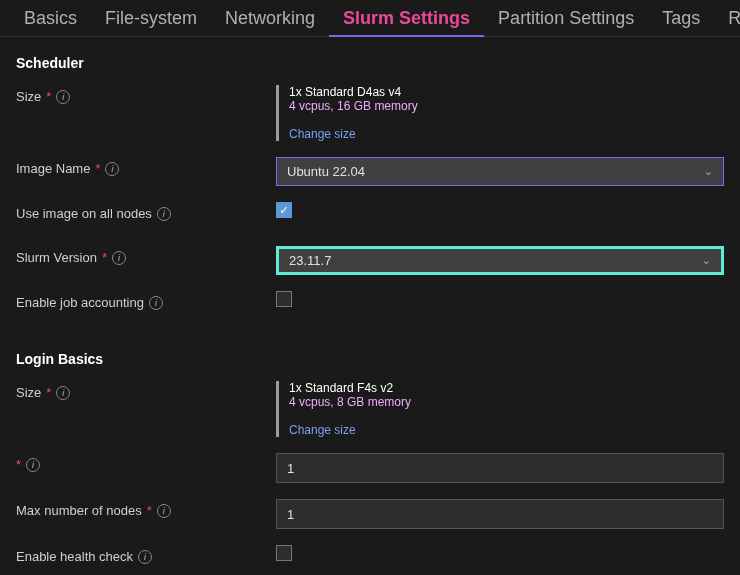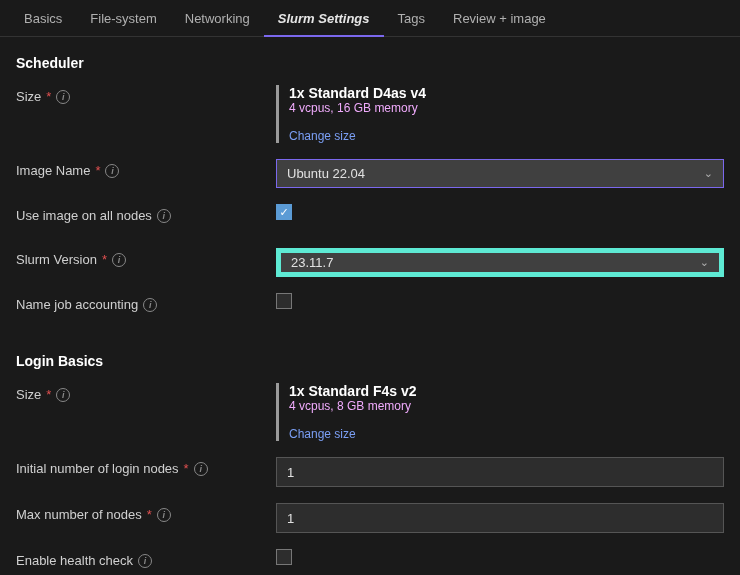--- a/index.html
+++ b/index.html
@@ -22,28 +22,27 @@
       padding: 0 10px;
       height: 37px;
     }
     .tab {
       padding: 0 14px;
       height: 37px;
       display: flex;
       align-items: center;
       cursor: pointer;
       color: #b0b0b0;
-      font-size: 13px;
+      font-size: 18px;
       position: relative;
       white-space: nowrap;
     }
     .tab.active {
-      color: #e5e5e5;
+      color: #ec4899;
       font-weight: 600;
-      font-style: italic;
     }
     .tab.active::after {
       content: '';
       position: absolute;
       bottom: 0;
       left: 0;
       right: 0;
       height: 2px;
       background: #7b68ee;
     }
@@ -101,23 +100,23 @@
     .form-value {
       flex: 1;
     }
 
     
     .size-display {
       border-left: 3px solid #9b9b9b;
       padding-left: 10px;
     }
     .size-name {
-      font-weight: 700;
+      font-weight: 400;
       color: #ffffff;
-      font-size: 14px;
+      font-size: 12px;
     }
     .size-detail {
       color: #f0abfc;
       font-size: 12px;
       margin-top: 0;
     }
     .change-size-link {
       color: #7b9ff5;
       font-size: 12px;
       margin-top: 14px;
@@ -138,21 +137,21 @@
       justify-content: space-between;
       cursor: pointer;
       height: 29px;
     }
     .dropdown-arrow {
       font-size: 11px;
       color: #b0b0b0;
     }
 
     .dropdown.plain {
-      border: 5px solid #5eead4;
+      border: 3px solid #5eead4;
     }
 
     
     .checkbox-container {
       display: flex;
       align-items: center;
     }
     .checkbox-custom {
       width: 16px;
       height: 16px;
@@ -202,20 +201,23 @@
   <div class="tab">
     <span>File-system</span>
   </div>
   <div class="tab">
     <span>Networking</span>
   </div>
   <div class="tab active">
     <span>Slurm Settings</span>
   </div>
   <div class="tab">
+    <span>Partition Settings</span>
+  </div>
+  <div class="tab">
     <span>Tags</span>
   </div>
   <div class="tab">
     <span>Review + image</span>
   </div>
 </div>
 
 <div class="content">
 
   <div class="section-header">
@@ -270,21 +272,21 @@
     <div class="form-value">
       <div class="dropdown plain">
         <span>23.11.7</span>
         <span class="dropdown-arrow">⌄</span>
       </div>
     </div>
   </div>
 
   <div class="form-row">
     <div class="form-label">
-      <span>Name job accounting</span>
+      <span>Enable job accounting</span>
       <span class="info-icon">i</span>
     </div>
     <div class="form-value checkbox-container">
       <div class="checkbox-custom"></div>
     </div>
   </div>
 
   <div class="section-divider"></div>
 
   <div class="section-header">
@@ -301,21 +303,20 @@
       <div class="size-display">
         <div class="size-name">1x Standard F4s v2</div>
         <div class="size-detail">4 vcpus, 8 GB memory</div>
         <a class="change-size-link">Change size</a>
       </div>
     </div>
   </div>
 
   <div class="form-row">
     <div class="form-label">
-      <span>Initial number of login nodes</span>
       <span class="required">*</span>
       <span class="info-icon">i</span>
     </div>
     <div class="form-value">
       <input class="text-input" type="text" value="1" style="">
     </div>
   </div>
 
   <div class="form-row">
     <div class="form-label">

